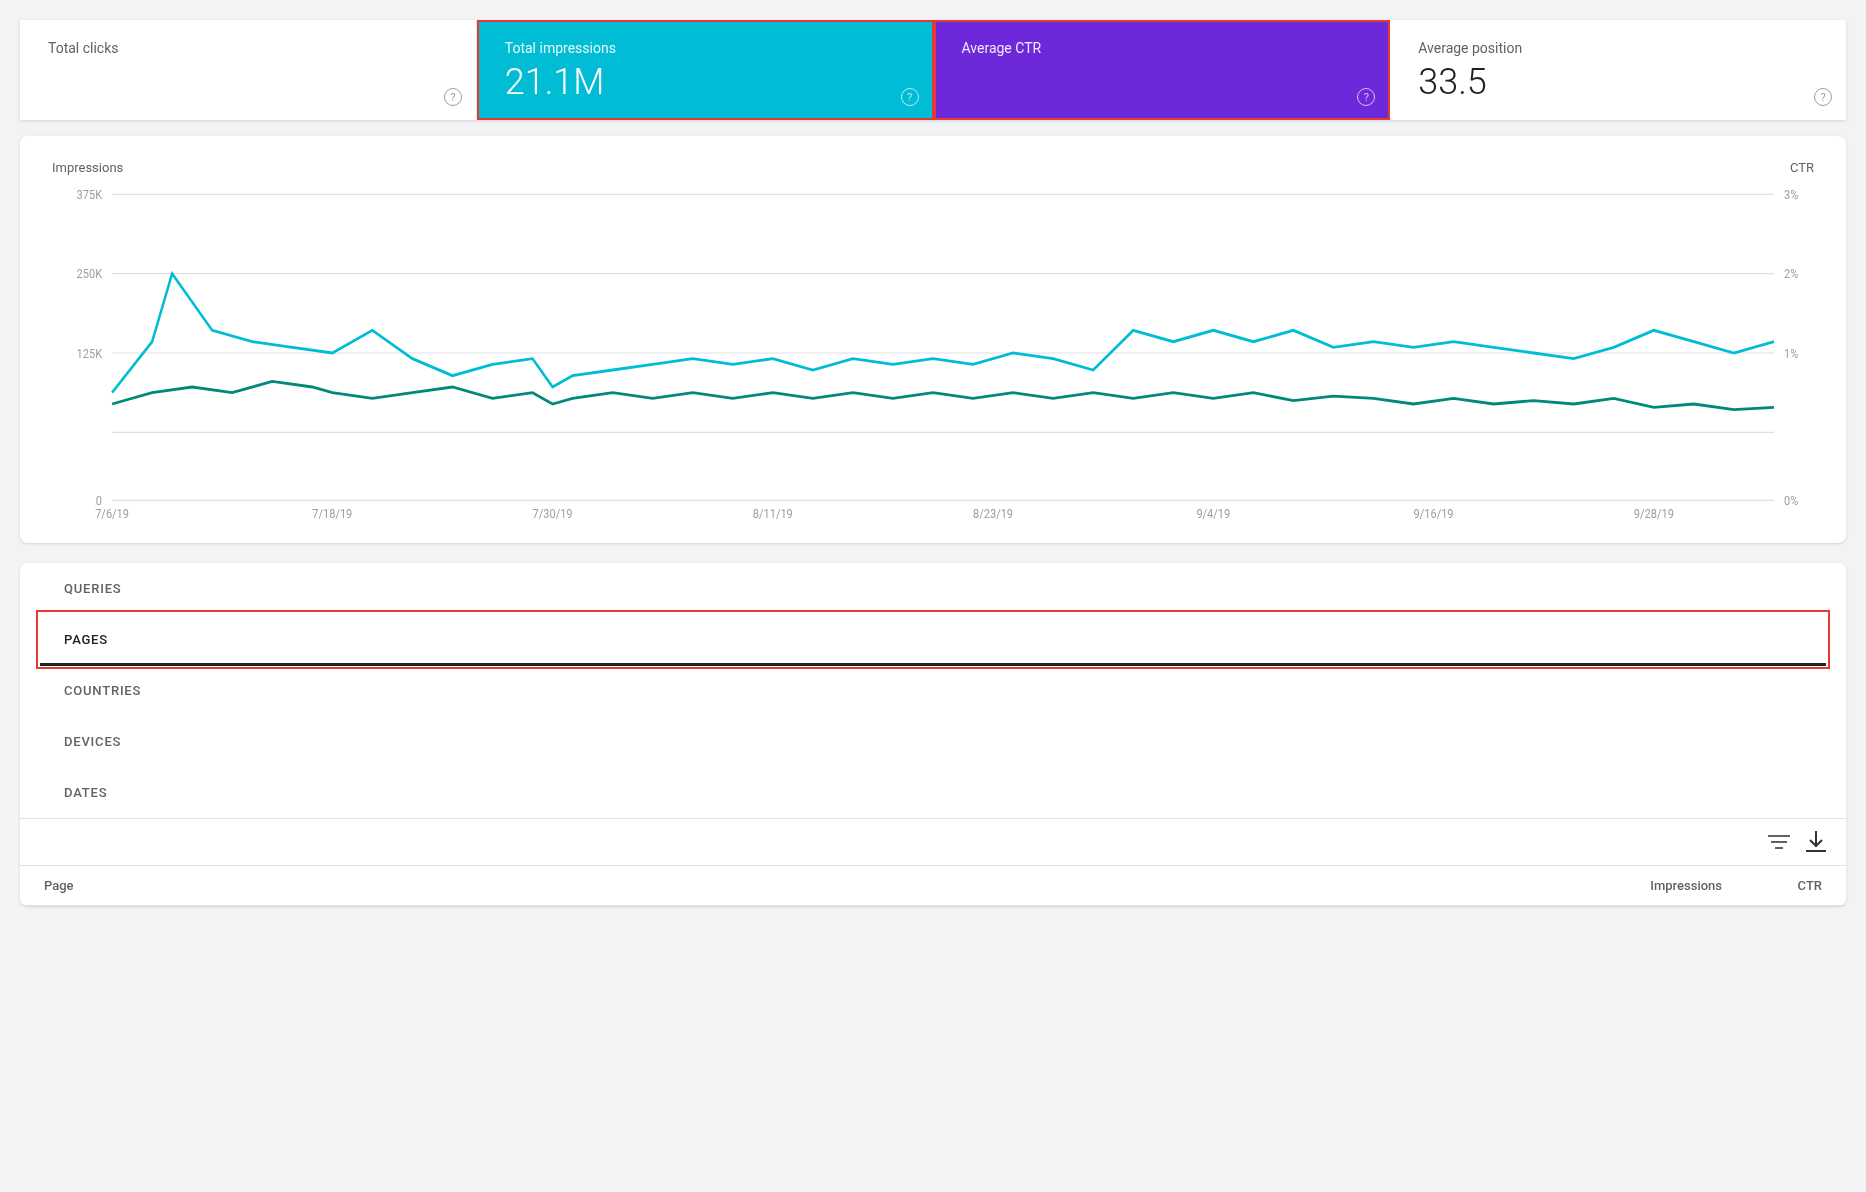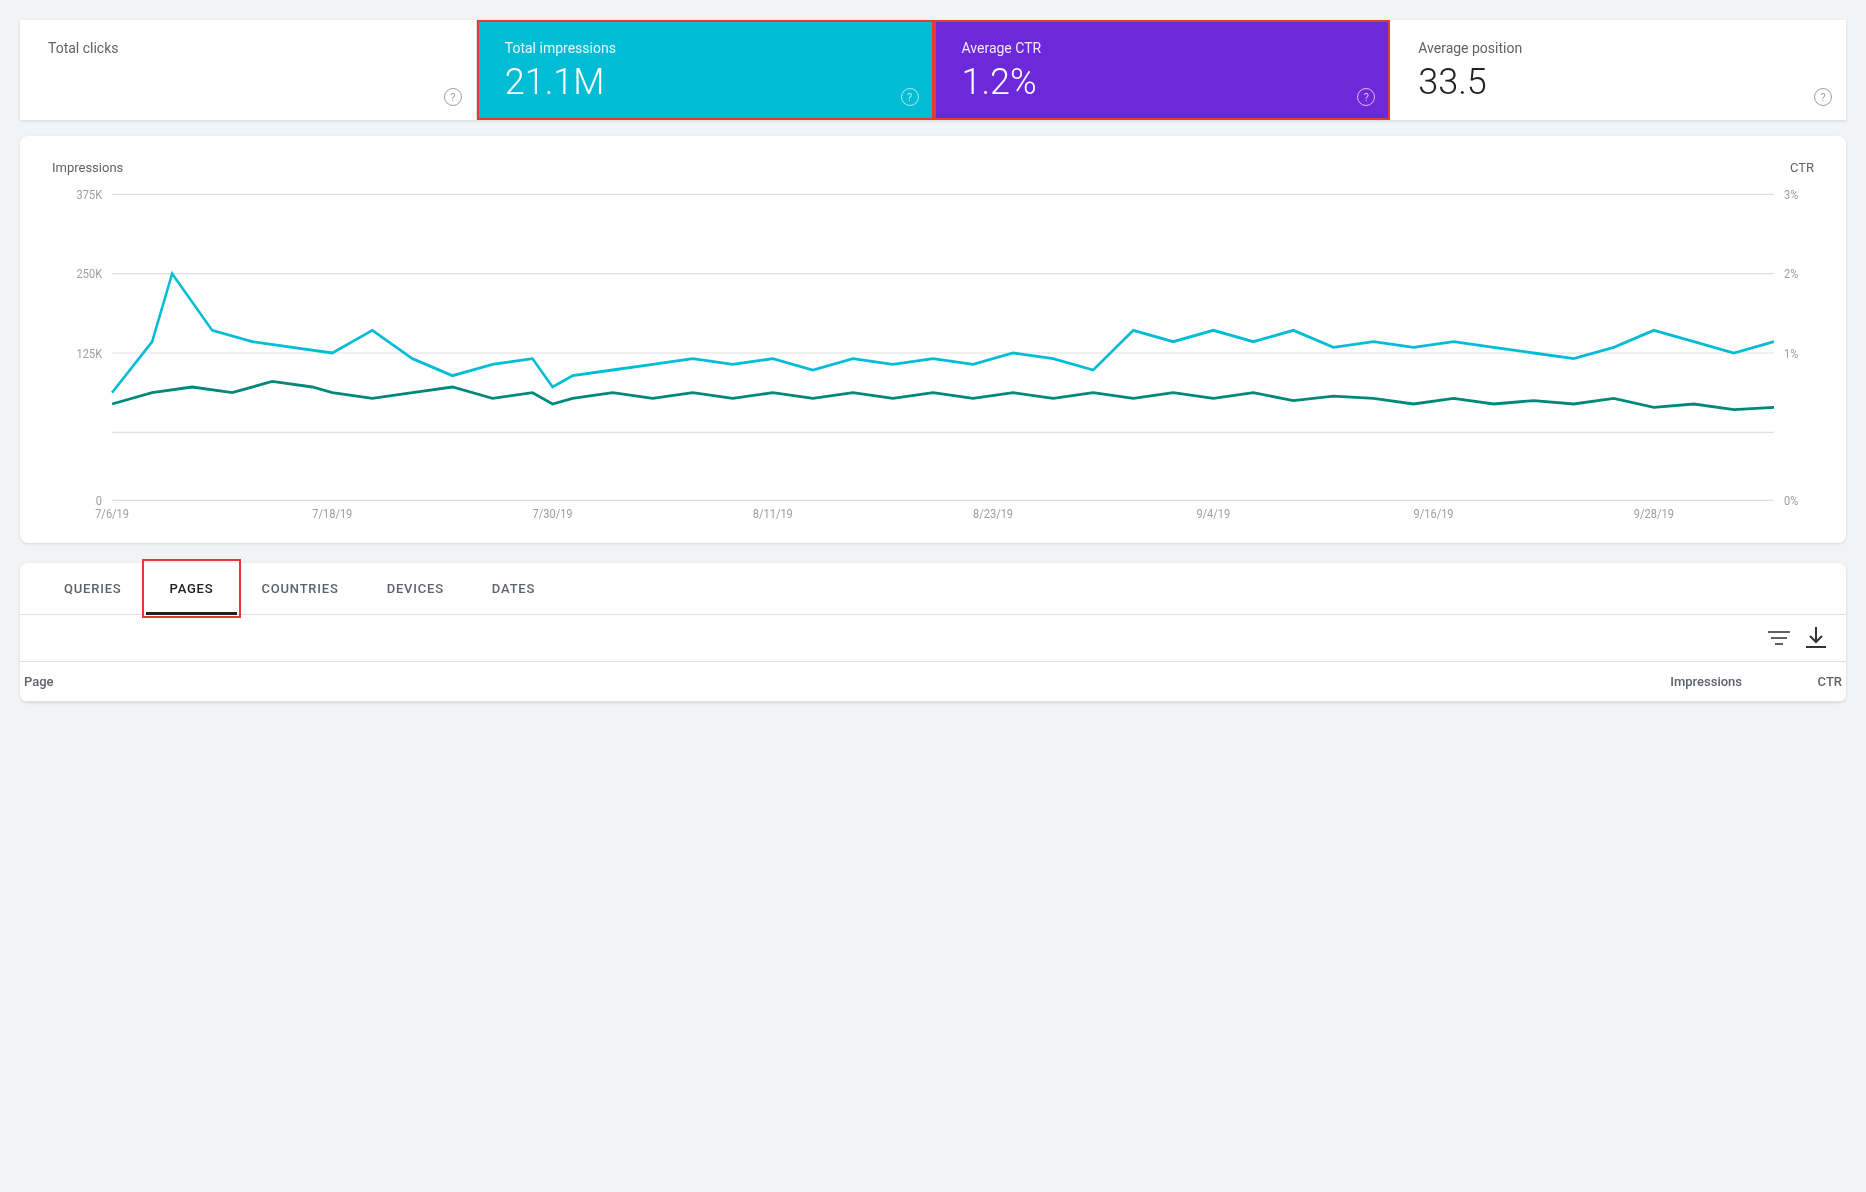--- a/index.html
+++ b/index.html
@@ -121,20 +121,21 @@
     .tabs-card {
       background: #fff;
       border-radius: 8px;
       box-shadow: 0 1px 3px rgba(0,0,0,0.12);
       margin-bottom: 16px;
     }
     .tabs-row {
       display: flex;
       border-bottom: 1px solid #e0e0e0;
       padding: 0 20px;
+      flex-direction: column;
     }
     .tab-item {
       padding: 18px 24px;
       font-size: 13px;
       font-weight: 500;
       color: #5f6368;
       cursor: pointer;
       letter-spacing: 0.8px;
       position: relative;
       text-transform: uppercase;
@@ -164,21 +165,21 @@
     }
     .action-icon {
       cursor: pointer;
       color: #5f6368;
       font-size: 18px;
       display: flex;
       align-items: center;
     }
     .table-header-row {
       display: flex;
-      padding: 12px 4px;
+      padding: 12px 24px;
       border-bottom: 1px solid #e0e0e0;
       font-size: 13px;
       color: #5f6368;
       font-weight: 500;
     }
     .col-page { flex: 1; }
     .col-impressions { width: 140px; text-align: right; }
     .col-ctr { width: 100px; text-align: right; }
   </style>
 </head>
@@ -189,21 +190,20 @@
     <div class="metric-label">Total clicks</div>
     <div class="metric-help">?</div>
   </div>
   <div class="metric-item active-teal metric-border-red">
     <div class="metric-label">Total impressions</div>
     <div class="metric-value">21.1M</div>
     <div class="metric-help">?</div>
   </div>
   <div class="metric-item active-dark-teal metric-border-red">
     <div class="metric-label">Average CTR</div>
-    <div class="metric-value">1.2%</div>
     <div class="metric-help">?</div>
   </div>
   <div class="metric-item">
     <div class="metric-label">Average position</div>
     <div class="metric-value">33.5</div>
     <div class="metric-help">?</div>
   </div>
 </div>
 
 <div class="chart-card">

